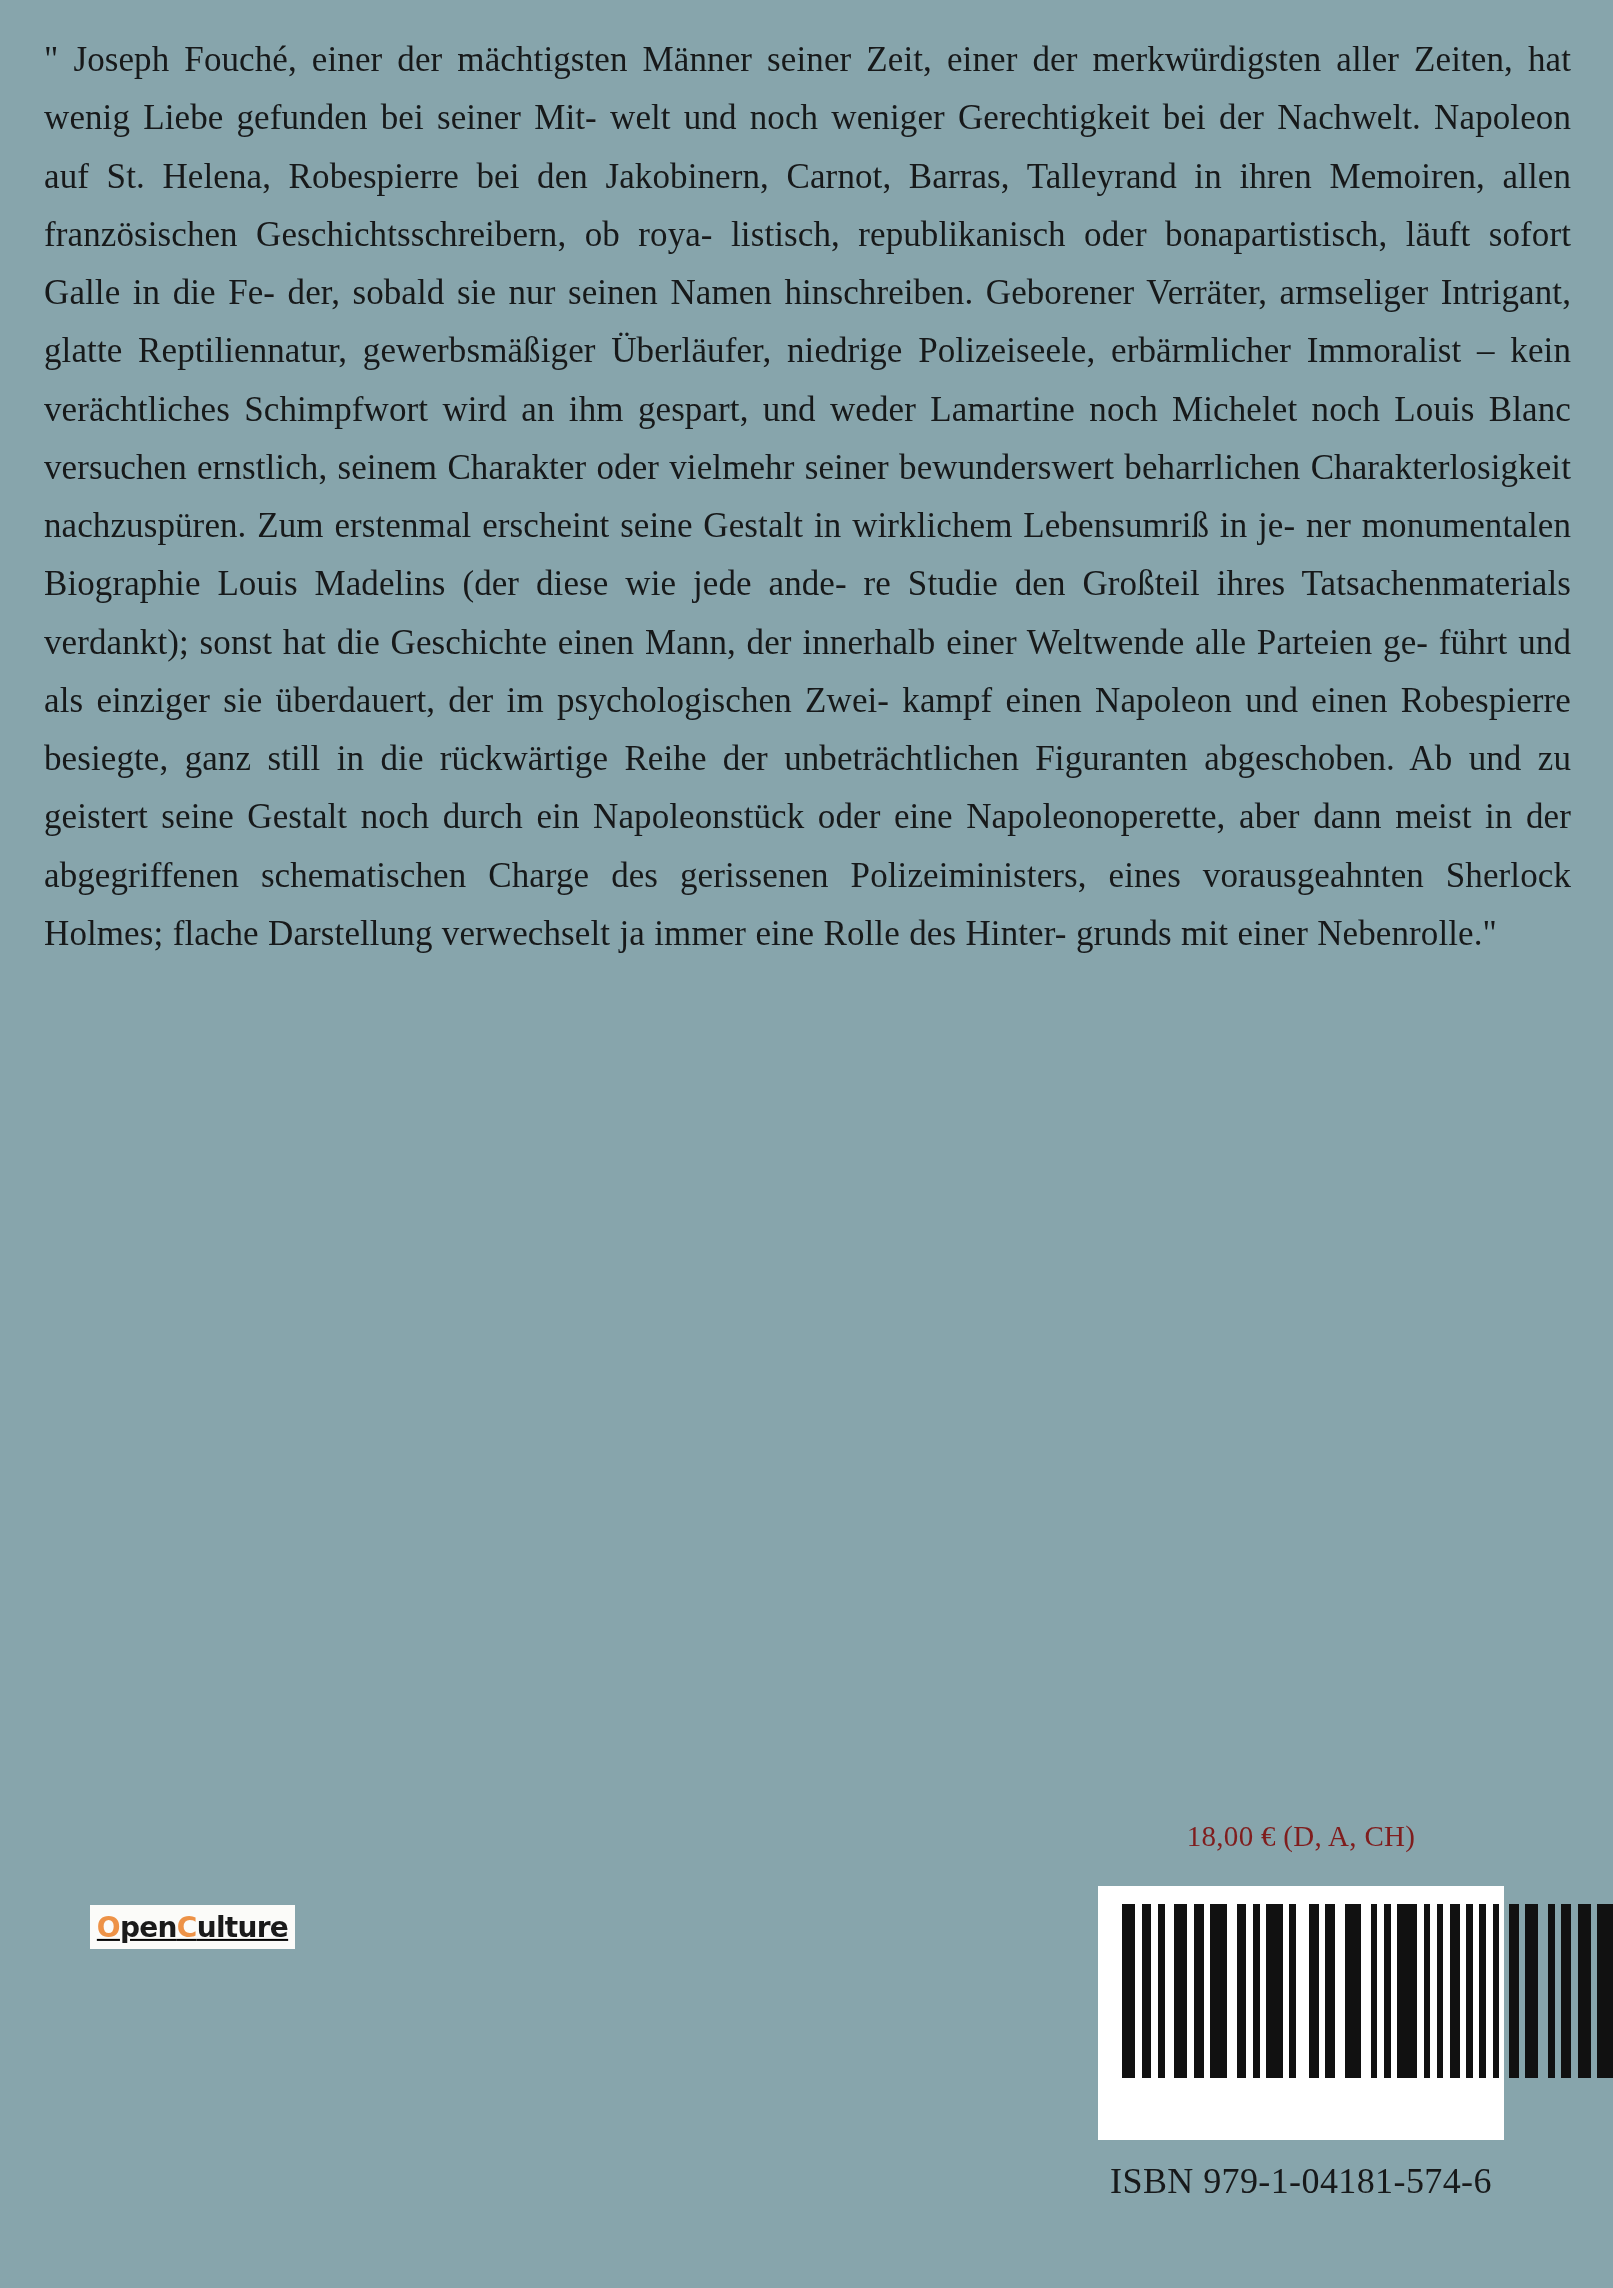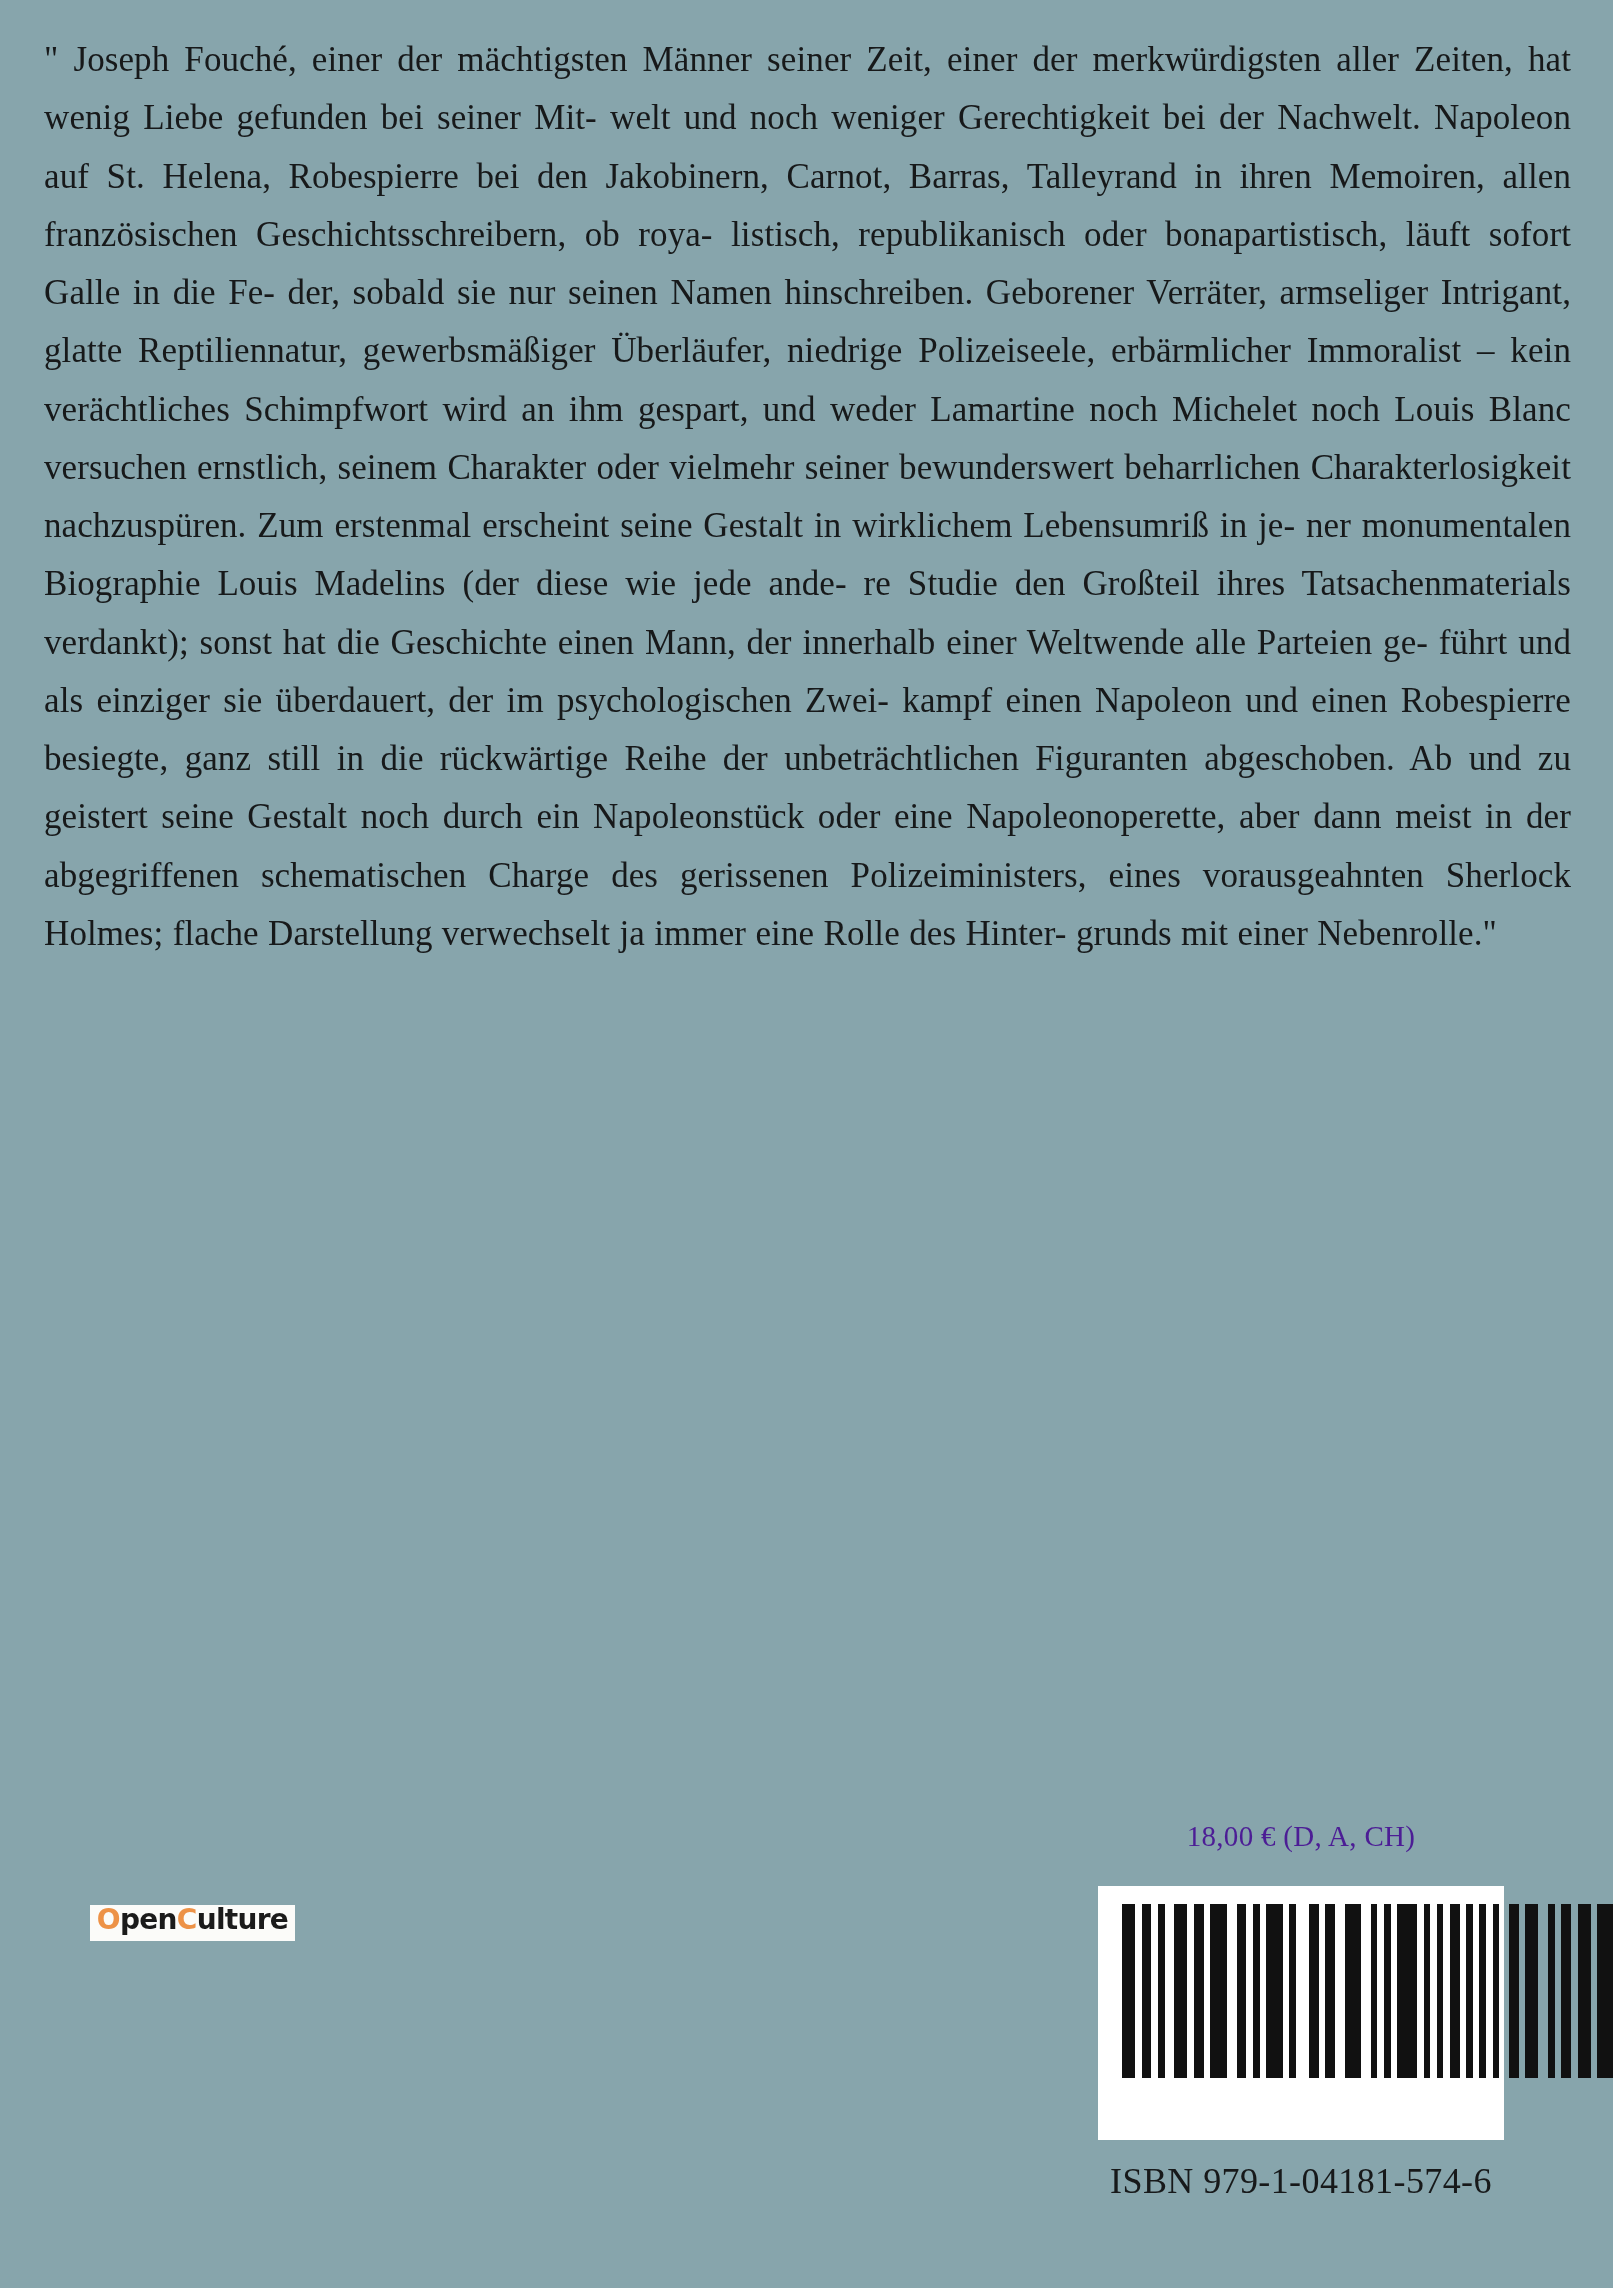--- a/index.html
+++ b/index.html
@@ -38,21 +38,21 @@
     white-space: pre-wrap;
   }
 
   
   .price {
     position: absolute;
     left: 1098px;
     top: 1821px;
     width: 406px;
     text-align: center;
-    color: #4c1d95;
+    color: #7f1d1d;
     font-size: 29px;
     line-height: 1.1;
     letter-spacing: 0.3px;
   }
 
   
   .barcode-box {
     position: absolute;
     left: 1098px;
     top: 1886px;
@@ -88,25 +88,27 @@
     font-size: 36px;
     letter-spacing: 0.4px;
   }
 
   
   .logo {
     position: absolute;
     left: 90px;
     top: 1905px;
     width: 205px;
-    height: 36px;
+    height: 44px;
     background: #fbfbf9;
     display: flex;
+    align-items: center;
     justify-content: center;
     overflow: hidden;
+    text-decoration: underline;
   }
   .logo .wordmark {
     font-family: "DejaVu Sans", "Liberation Sans", sans-serif;
     font-weight: bold;
     font-size: 28px;
     line-height: 1;
     letter-spacing: -0.7px;
     white-space: nowrap;
     transform: translateY(0.9px);
   }

